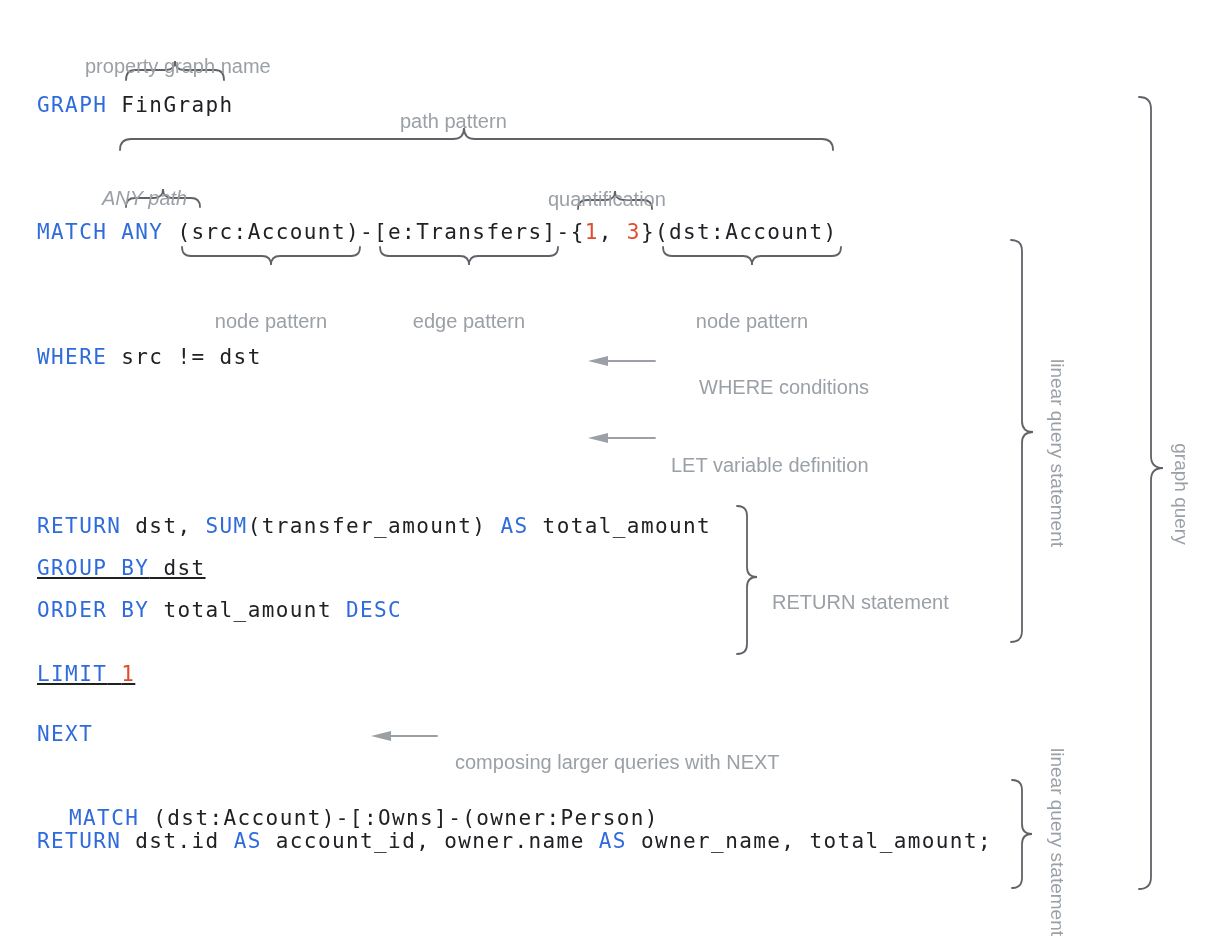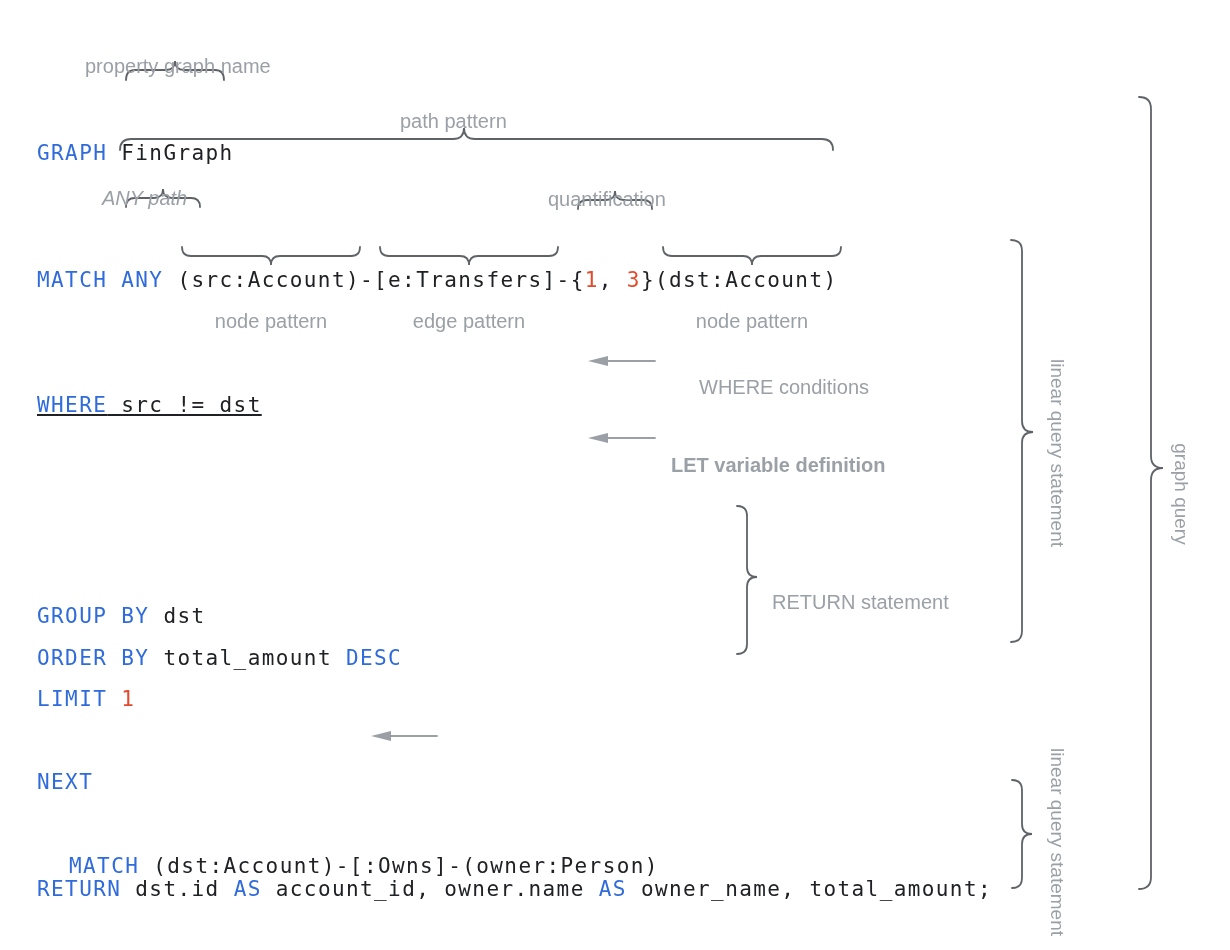--- a/index.html
+++ b/index.html
@@ -12,21 +12,20 @@
     font-family: "Liberation Sans", sans-serif;
   }
   .code-line {
     position: absolute;
     font-family: "DejaVu Sans Mono", "Liberation Mono", monospace;
     font-size: 21px;
     letter-spacing: 1.4px;
     line-height: 22px;
     white-space: pre;
     color: var(--pl, #202124);
-    margin-top: 48px;
   }
   .tok-kw  { color: var(--kw,  #2f6bdb); }
   .tok-pl  { color: var(--pl,  #202124); }
   .tok-num { color: var(--num, #e24b2d); }
   .label {
     position: absolute;
     font-size: 20px;
     line-height: 22px;
     color: var(--label, #9aa0a6);
     white-space: nowrap;
@@ -119,35 +118,37 @@
     </g>
 
     <g>
       <line class="arrow-line" x1="387" y1="736" x2="437" y2="736"></line>
       <path class="arrow-head" d="M 371,736 L 391,731 L 391,741 Z"></path>
     </g>
   </svg>
 
   <div class="code-line" style="left:37px; top:94px;"><span class="tok-kw">GRAPH</span><span class="tok-pl"> FinGraph</span></div>
   <div class="code-line" style="left:37px; top:221px;"><span class="tok-kw">MATCH ANY</span><span class="tok-pl"> (src:Account)-[e:Transfers]-{</span><span class="tok-num">1</span><span class="tok-pl">, </span><span class="tok-num">3</span><span class="tok-pl">}(dst:Account)</span></div>
-  <div class="code-line" style="left:37px; top:346px;text-decoration:underline;"><span class="tok-kw">WHERE</span><span class="tok-pl"> src != dst</span></div>
-  <div class="code-line" style="left:37px; top:557px;"><span class="tok-kw">GROUP BY</span><span class="tok-pl"> dst</span></div>
+  <div class="code-line" style="left:37px; top:346px;"><span class="tok-kw">WHERE</span><span class="tok-pl"> src != dst</span></div>
+  <div class="code-line" style="left:37px; top:515px;"><span class="tok-kw">RETURN</span><span class="tok-pl"> dst, </span><span class="tok-kw">SUM</span><span class="tok-pl">(transfer_amount) </span><span class="tok-kw">AS</span><span class="tok-pl"> total_amount</span></div>
+  <div class="code-line" style="left:37px; top:557px;text-decoration:underline;"><span class="tok-kw">GROUP BY</span><span class="tok-pl"> dst</span></div>
   <div class="code-line" style="left:37px; top:599px;"><span class="tok-kw">ORDER BY</span><span class="tok-pl"> total_amount </span><span class="tok-kw">DESC</span></div>
-  <div class="code-line" style="left:37px; top:640px;"><span class="tok-kw">LIMIT</span><span class="tok-pl"> </span><span class="tok-num">1</span></div>
+  <div class="code-line" style="left:37px; top:663px;text-decoration:underline;"><span class="tok-kw">LIMIT</span><span class="tok-pl"> </span><span class="tok-num">1</span></div>
   <div class="code-line" style="left:37px; top:723px;text-align:center;"><span class="tok-kw">NEXT</span></div>
   <div class="code-line" style="left:37px; top:807px;padding-left:32px;"><span class="tok-kw">MATCH</span><span class="tok-pl"> (dst:Account)-[:Owns]-(owner:Person)</span></div>
   <div class="code-line" style="left:37px; top:830px;"><span class="tok-kw">RETURN</span><span class="tok-pl"> dst.id </span><span class="tok-kw">AS</span><span class="tok-pl"> account_id, owner.name </span><span class="tok-kw">AS</span><span class="tok-pl"> owner_name, total_amount;</span></div>
 
   <div class="label" style="left:85px;  top:29px;">property graph name</div>
   <div class="label" style="left:400px; top:84px;">path pattern</div>
   <div class="label" style="left:102px; top:161px;font-style:italic;">ANY path</div>
   <div class="label" style="left:548px; top:162px;">quantification</div>
   <div class="label centered" style="left:271px; top:284px;">node pattern</div>
   <div class="label centered" style="left:469px; top:284px;">edge pattern</div>
   <div class="label centered" style="left:752px; top:284px;">node pattern</div>
   <div class="label" style="left:699px; top:350px;">WHERE conditions</div>
-  <div class="label" style="left:671px; top:428px;font-weight:bold;">LET variable definition</div>
+  <div class="label" style="left:671px; top:428px;">LET variable definition</div>
   <div class="label" style="left:772px; top:565px;">RETURN statement</div>
+  <div class="label" style="left:455px; top:725px;">composing larger queries with NEXT</div>
   <div class="label vertical" style="left:1057px; top:427px;">linear query statement</div>
   <div class="label vertical" style="left:1181px; top:468px;">graph query</div>
   <div class="label vertical" style="left:1057px; top:816px;">linear query statement</div>
 
 </div>
 
 </body></html>

